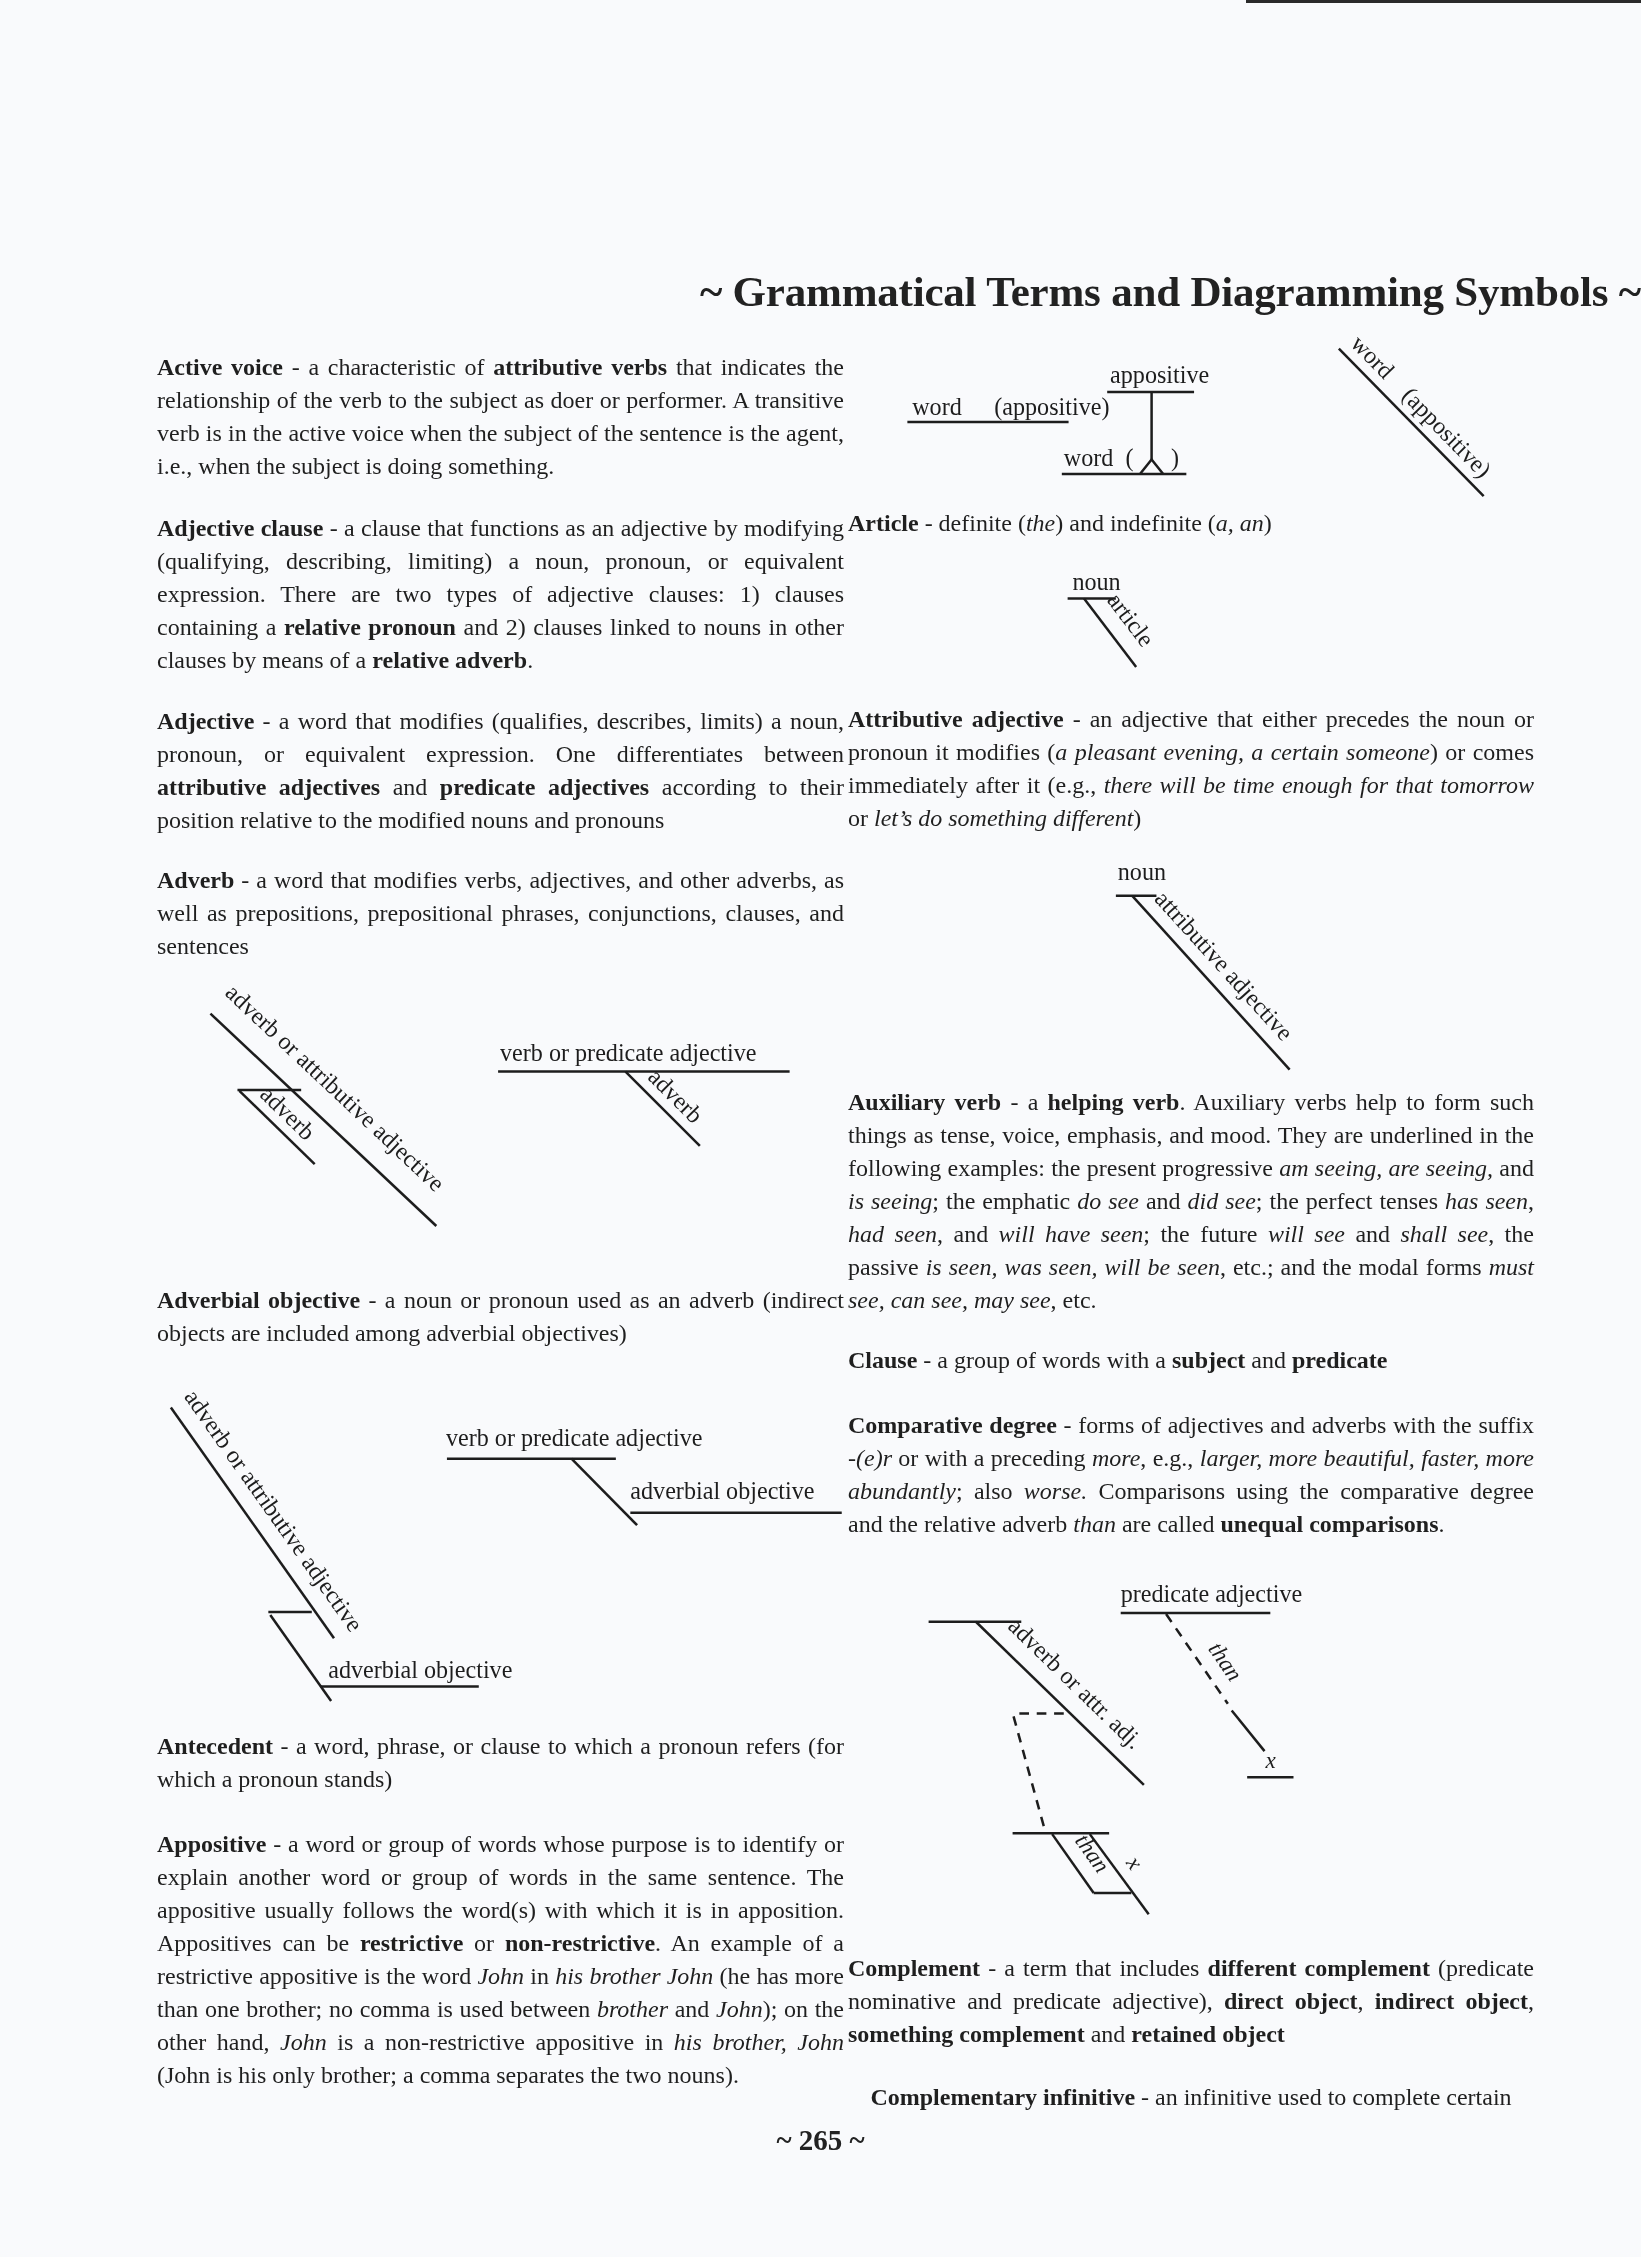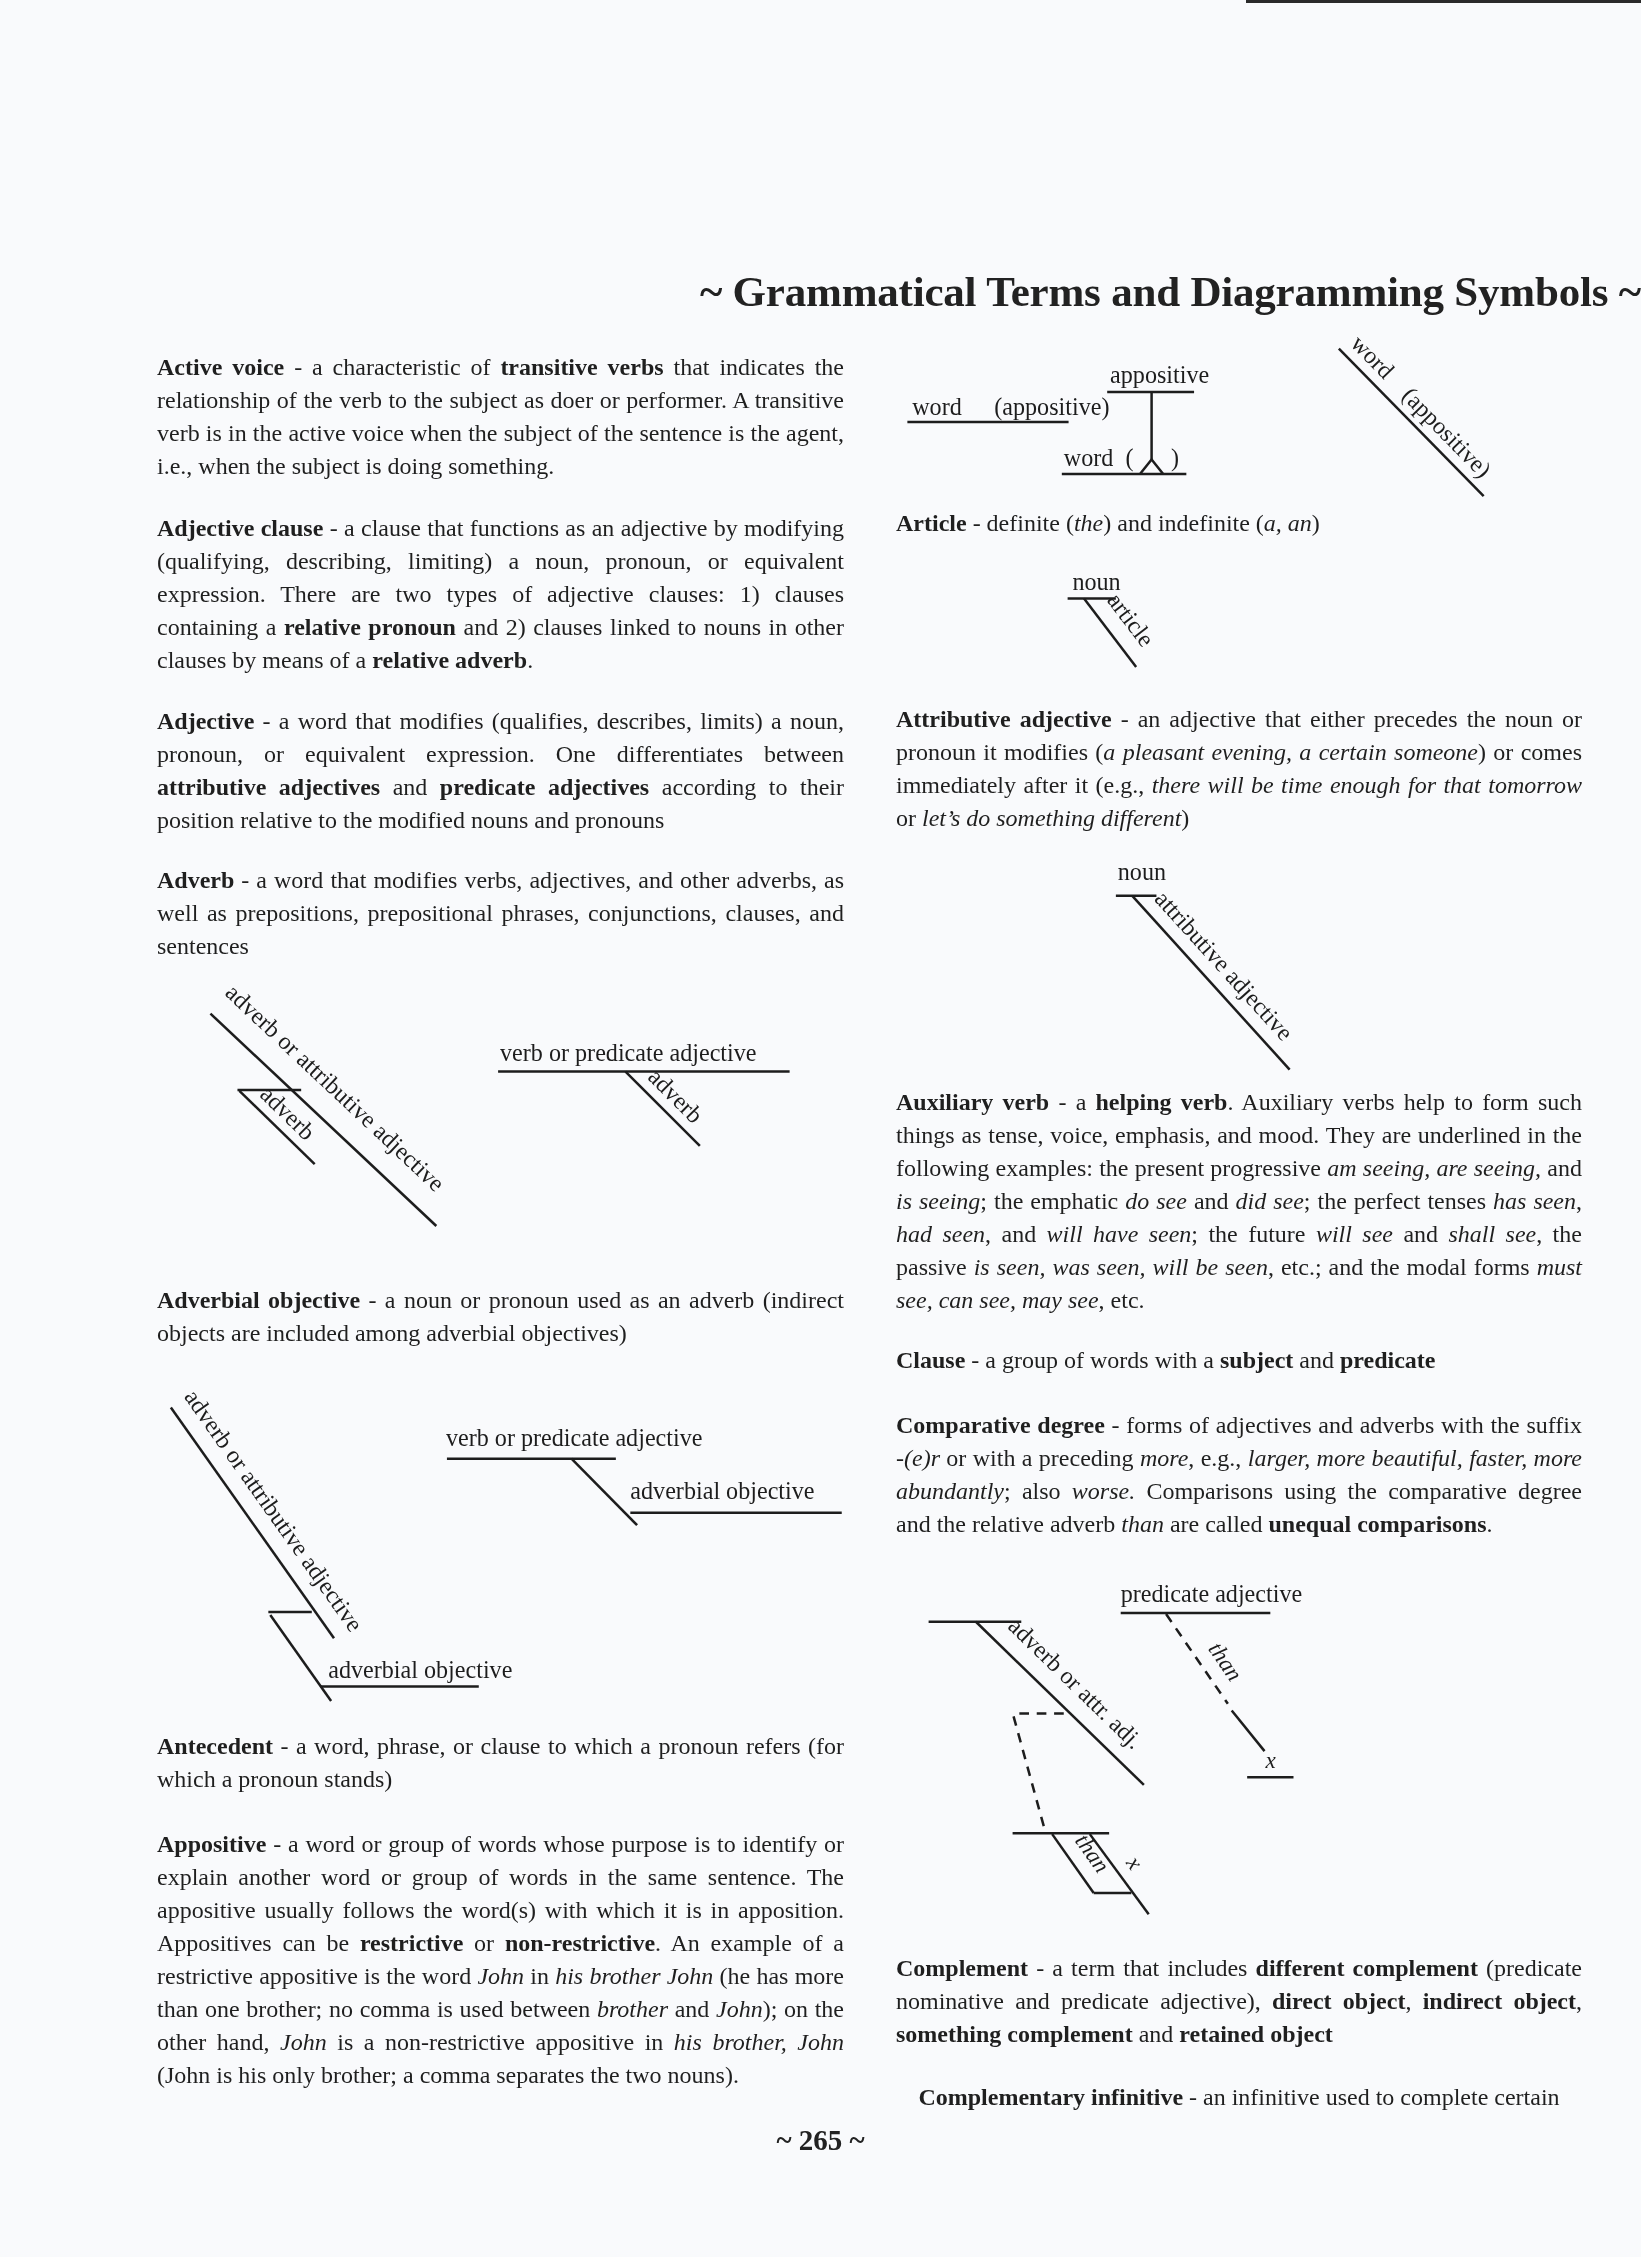--- a/index.html
+++ b/index.html
@@ -13,40 +13,40 @@
   .title {
     position: absolute; left: 0; top: 236px; width: 1641px; text-align: right;
     font-size: 43px; line-height: 54px; letter-spacing: -0.2px; color: #222;
   }
   .entry {
     position: absolute; font-size: 24px; line-height: 33px; text-align: justify;
     color: #1f1f1f;
   }
   .entry b { font-weight: bold; }
   .col-l { left: 157px; width: 687px; }
-  .col-r { left: 896px; width: 686px; }
+  .col-r { left: 848px; width: 686px; }
   .t { font-weight: bold; }
   .u { text-underline-offset: 2.9px; }
   i { font-style: italic; }
   svg.diag { position: absolute; left: 0; top: 0; width: 1641px; height: 2257px; overflow: visible; pointer-events: none; }
   svg text { font-family: "Liberation Serif", "DejaVu Serif", serif; fill: #1d1d1d; }
   .page-number {
     position: absolute; left: 0; width: 1641px; top: 2124px; text-align: center;
     font-size: 29px; font-weight: bold; color: #222;
   }
 </style>
 </head>
 <body>
 
 <div class="scan-top"></div>
 
 <h1 class="title">~ Grammatical Terms and Diagramming Symbols ~</h1>
 
 <div class="entry col-l" style="top:351px">
-  <span class="t">Active voice</span><span> - a characteristic of </span><b>transitive verbs</b><span> that indicates the relationship of the verb to the subject as doer or performer. A transitive verb is in the active voice when the subject of the sentence is the agent, i.e., when the subject is doing something.</span>
+  <span class="t">Active voice</span><span> - a characteristic of </span><b>attributive verbs</b><span> that indicates the relationship of the verb to the subject as doer or performer. A transitive verb is in the active voice when the subject of the sentence is the agent, i.e., when the subject is doing something.</span>
 </div>
 
 <div class="entry col-l" style="top:512px">
   <span class="t">Adjective clause</span><span> - a clause that functions as an adjective by modifying (qualifying, describing, limiting) a noun, pronoun, or equivalent expression. There are two types of adjective clauses: 1) clauses containing a </span><b>relative pronoun</b><span> and 2) clauses linked to nouns in other clauses by means of a </span><b>relative adverb</b><span>.</span>
 </div>
 
 <div class="entry col-l" style="top:705px">
   <span class="t">Adjective</span><span> - a word that modifies (qualifies, describes, limits) a noun, pronoun, or equivalent expression. One differentiates between </span><b>attributive adjectives</b><span> and </span><b>predicate adjectives</b><span> according to their position relative to the modified nouns and pronouns</span>
 </div>
 

